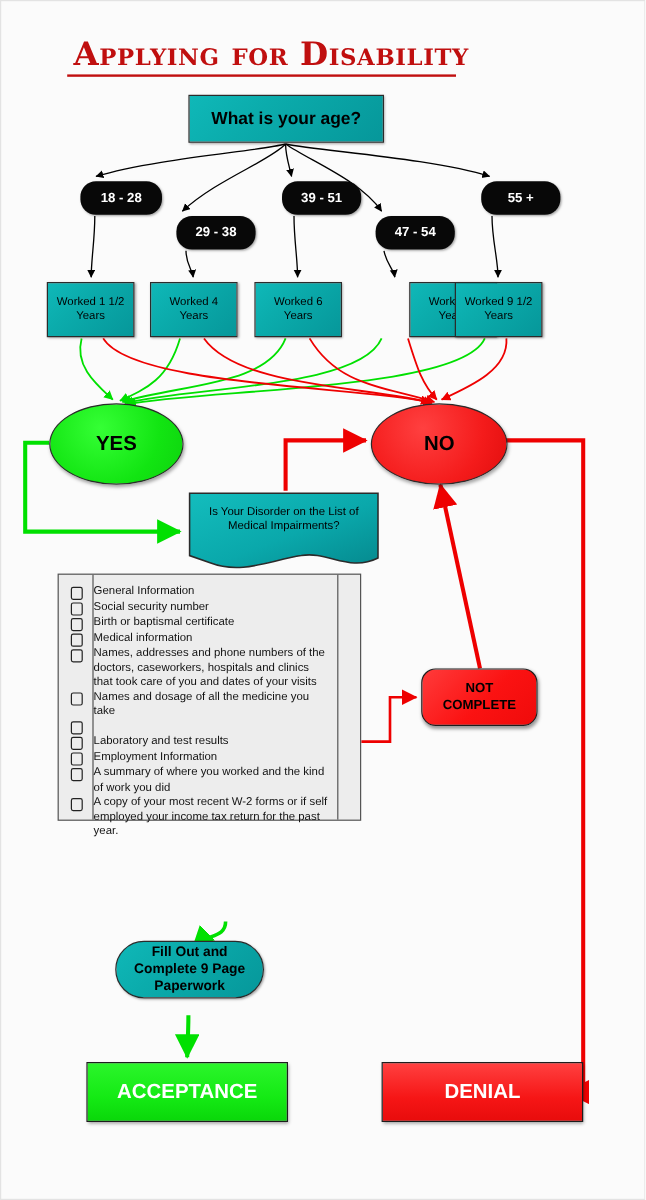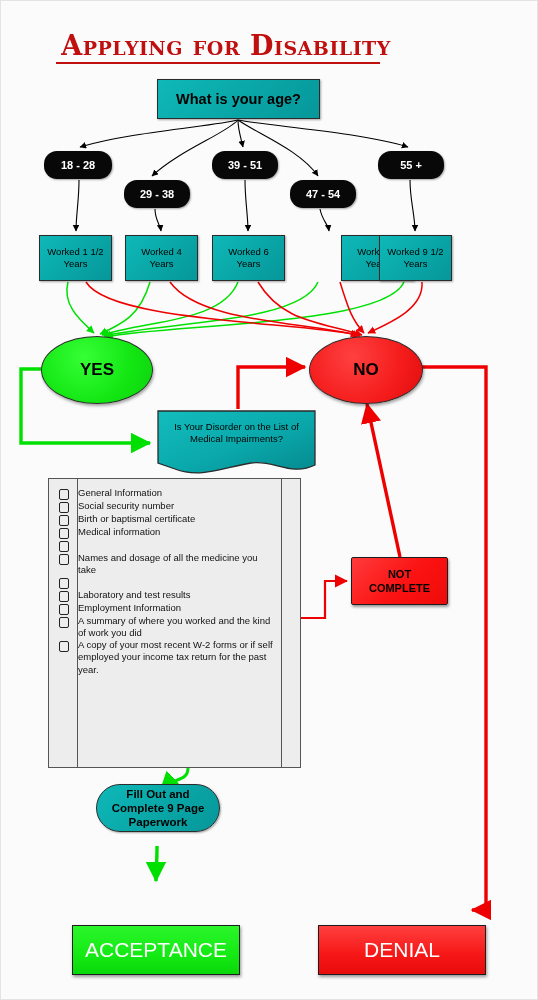--- a/index.html
+++ b/index.html
@@ -82,20 +82,21 @@
   }
 
   .age {
     background: #080808;
     border-radius: 13px;
     color: #fff;
     font-size: 11px;
     font-weight: bold;
     box-shadow: 1px 1px 2px rgba(0,0,0,.35);
     height: 28px;
+    margin-left: 23px;
   }
   .age0 { left: 44px;  top: 151px; width: 68px; }
   .age1 { left: 124px; top: 180px; width: 66px; }
   .age2 { left: 212px; top: 151px; width: 66px; }
   .age3 { left: 290px; top: 180px; width: 66px; }
   .age4 { left: 378px; top: 151px; width: 66px; }
 
   .worked {
     font-size: 9.5px;
     line-height: 12px;
@@ -143,21 +144,21 @@
     text-align: center;
     font-size: 9.5px;
     line-height: 12px;
     color: #000;
   }
 
   
   .checklist {
     position: absolute;
     left: 48px; top: 478px;
-    width: 253px; height: 290px;
+    width: 253px; height: 206px;
     background: #ededed;
     border: 1px solid #555;
     box-sizing: border-box;
   }
   .cl-col-a {
     position: absolute;
     left: 0; top: 0; bottom: 0;
     width: 28px;
     border-right: 1px solid #555;
   }
@@ -191,46 +192,45 @@
     font-size: 9.5px;
     line-height: 12.1px;
     color: #111;
     max-width: 196px;
   }
 
   
   .notcomplete {
     left: 351px; top: 557px;
     width: 97px; height: 48px;
-    border-radius: 2px;
+    border-radius: 12px;
     border: 1.5px solid #1d1d1d;
     background: linear-gradient(135deg,#ff3b3b 0%, #fb1212 55%, #ef0b0b 100%);
     font-size: 11px;
     font-weight: bold;
     line-height: 14px;
     box-shadow: 1px 2px 3px rgba(0,0,0,.4);
   }
   .fillout {
     left: 96px; top: 784px;
     width: 124px; height: 48px;
     border-radius: 31px;
     font-size: 11.5px;
     font-weight: bold;
     line-height: 14px;
   }
   .fillout.teal { border-radius: 31px; }
 
   
   .outcome {
     border: 1.5px solid #1d1d1d;
-    font-weight: normal;
-    font-size: 21px;
+    font-weight: bold;
+    font-size: 17px;
     color: #ffffff;
     box-shadow: 1px 2px 3px rgba(0,0,0,.4);
-    margin-top: 40px;
   }
   .acceptance {
     left: 72px; top: 885px;
     width: 168px; height: 50px;
     background: linear-gradient(180deg,#2bf52b 0%, #14ea14 60%, #0ad70a 100%);
   }
   .denial {
     left: 318px; top: 885px;
     width: 168px; height: 50px;
     background: linear-gradient(180deg,#ff4040 0%, #f61616 60%, #e80c0c 100%);
@@ -388,20 +388,21 @@
       <div class="cl-row">
         <span class="cl-box"></span>
         <span class="cl-label">Birth or baptismal certificate</span>
       </div>
       <div class="cl-row">
         <span class="cl-box"></span>
         <span class="cl-label">Medical information</span>
       </div>
       <div class="cl-row">
         <span class="cl-box"></span>
+        <span class="cl-label">Names, addresses and phone numbers of the doctors, caseworkers, hospitals and clinics that took care of you and dates of your visits</span>
       </div>
       <div class="cl-row">
         <span class="cl-box"></span>
         <span class="cl-label">Names and dosage of all the medicine you take</span>
       </div>
       <div class="cl-row">
         <span class="cl-box"></span>
       </div>
       <div class="cl-row">
         <span class="cl-box"></span>

